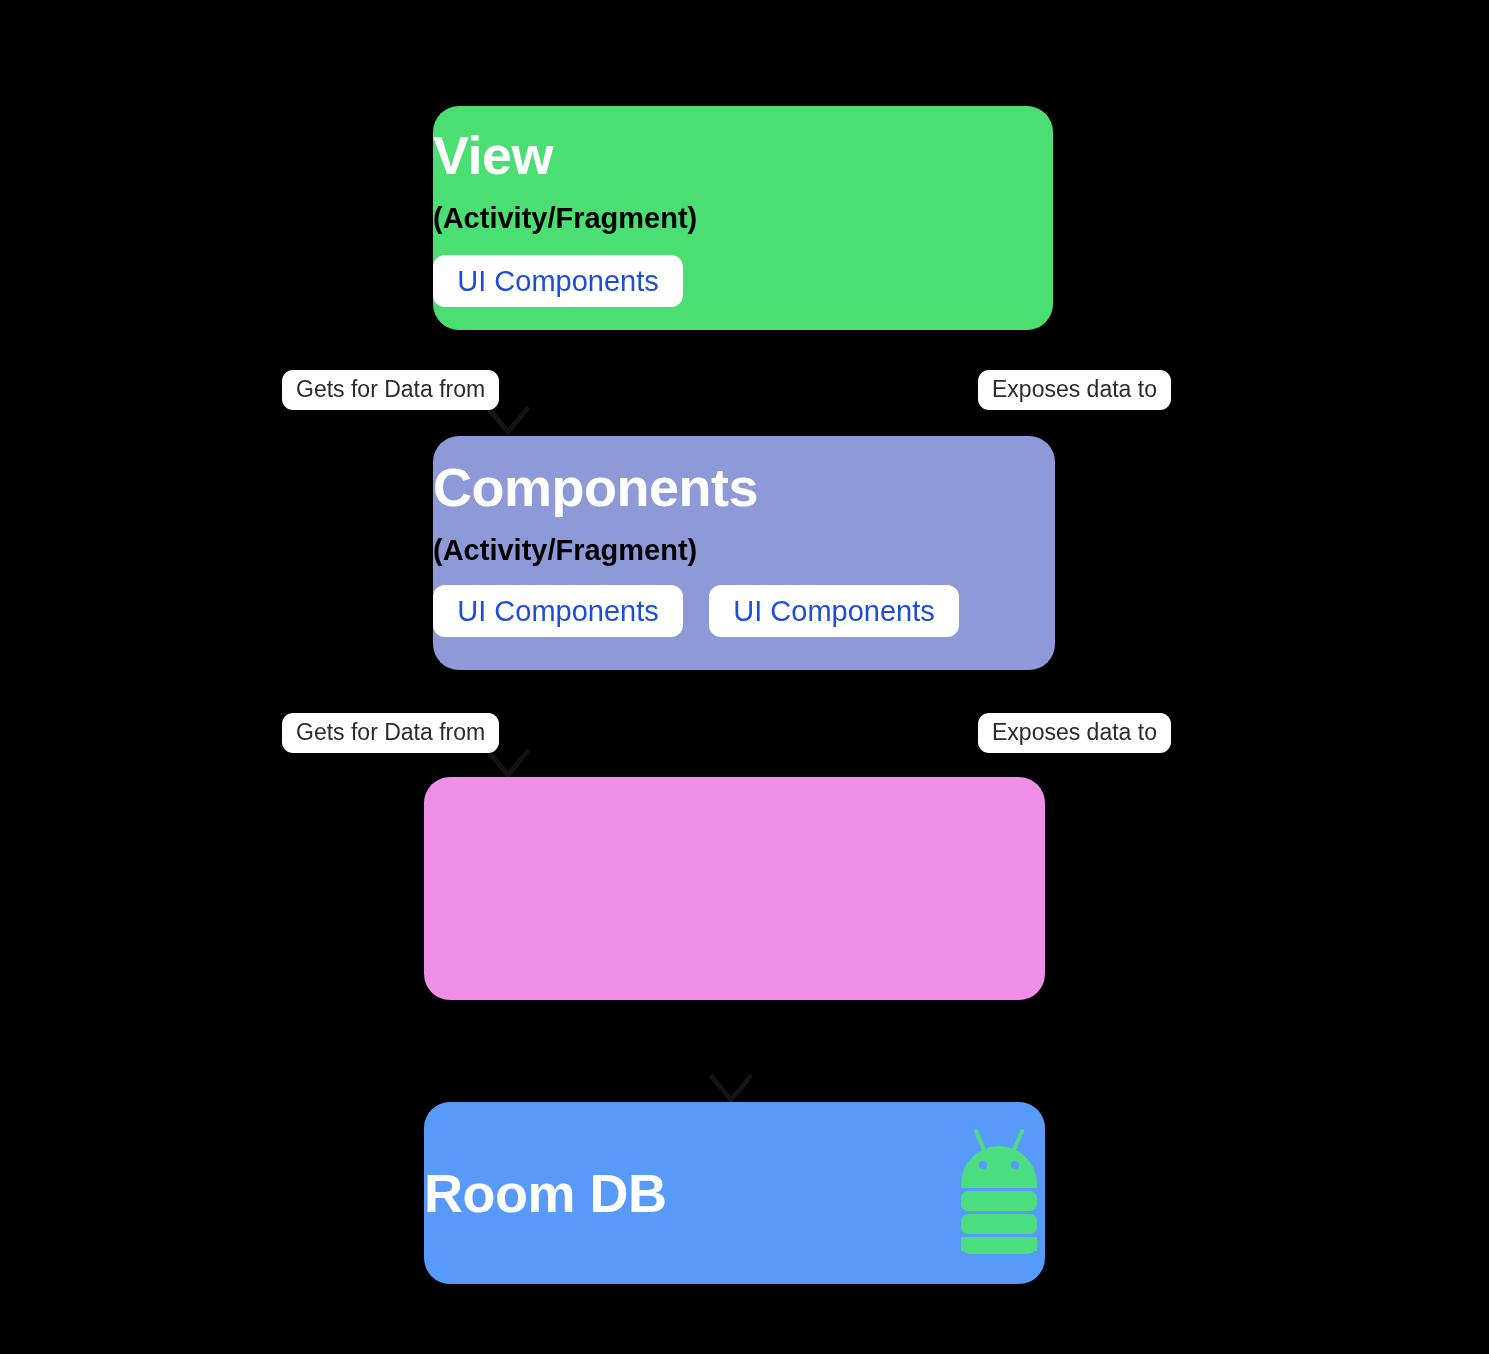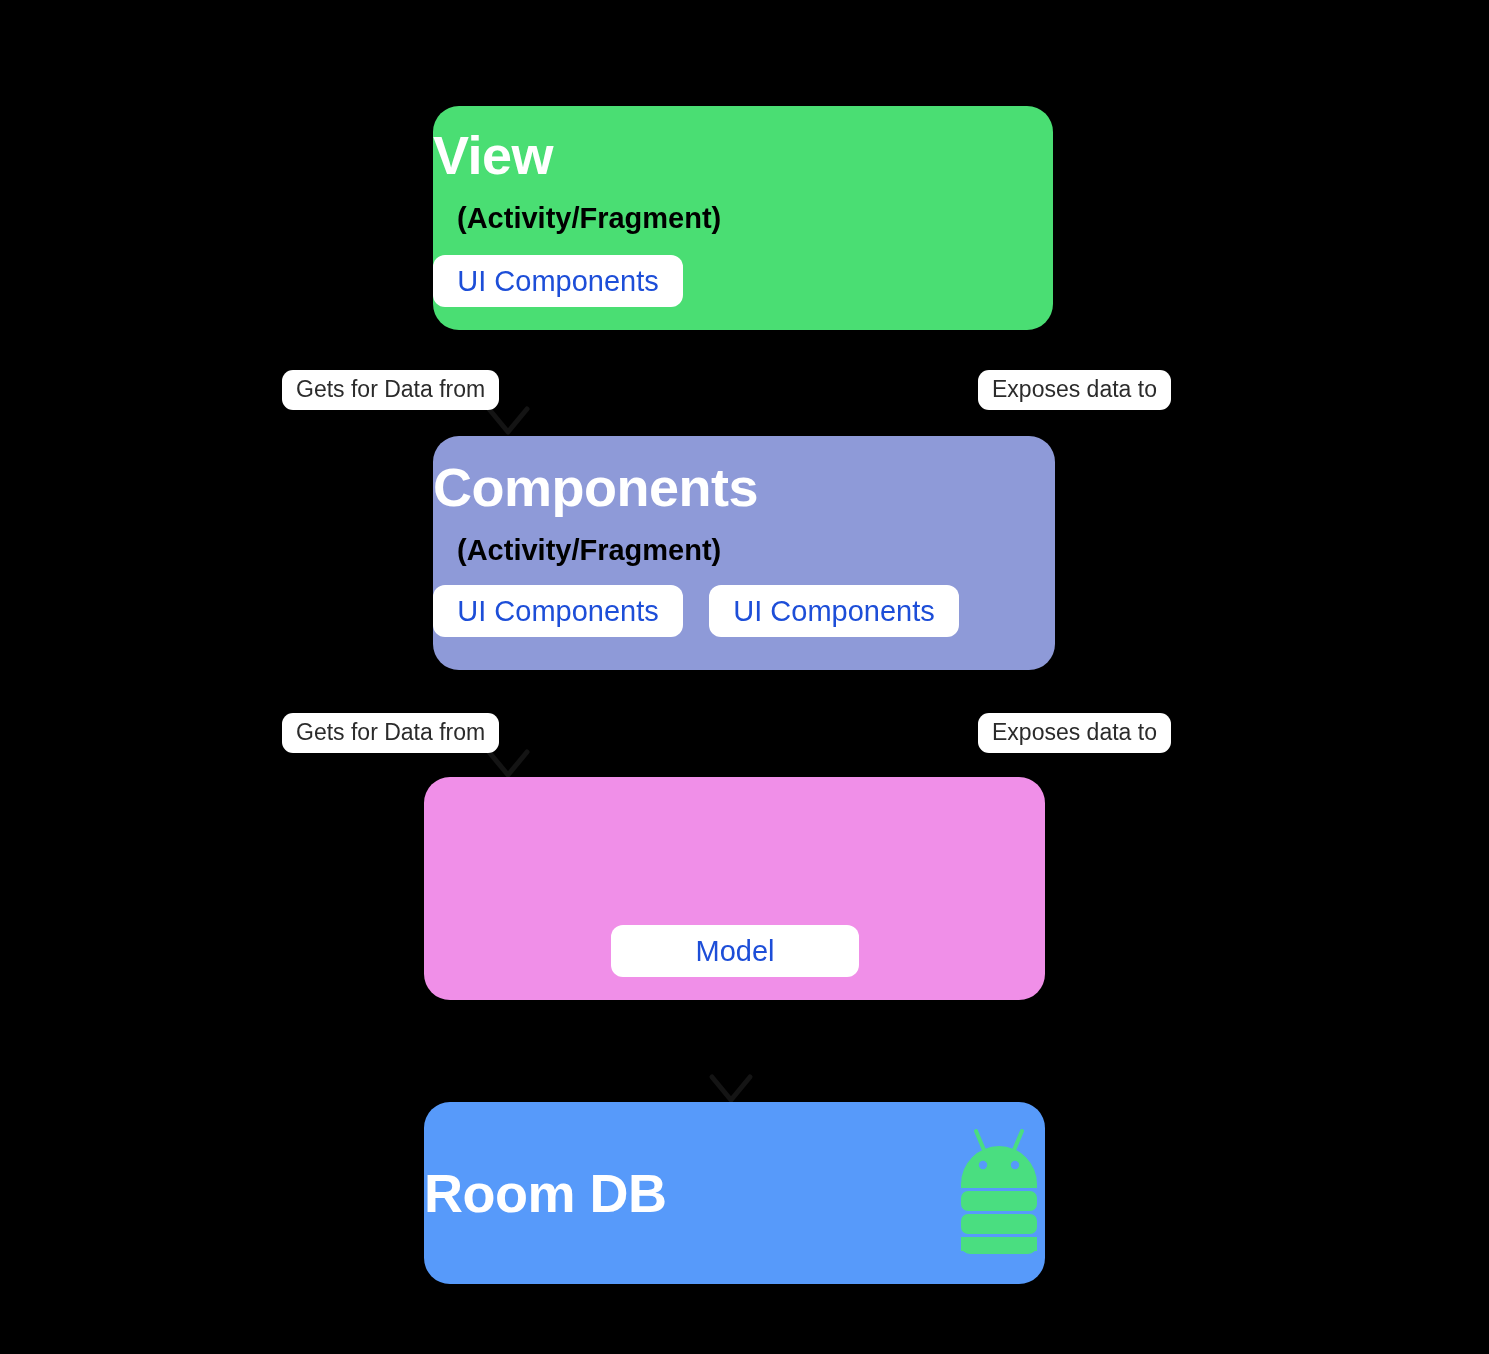--- a/index.html
+++ b/index.html
@@ -24,21 +24,20 @@
     letter-spacing:-0.5px;
     line-height:1;
     white-space:nowrap;
   }
   .layer-sub{
     color:#000000;
     font-weight:bold;
     font-size:29px;
     line-height:1;
     white-space:nowrap;
-    margin-left:24px;
   }
   .pill-white{
     background:#ffffff;
     border-radius:12px;
     color:#1d4ed8;
     font-size:29px;
     display:flex;
     align-items:center;
     justify-content:center;
     white-space:nowrap;
@@ -151,21 +150,20 @@
   <span class="arrowhead" id="arrow-viewmodel-repo">
     <svg width="46" height="36" viewBox="0 0 46 36">
       <path d="M4 6 L23 29 L42 6" fill="none" stroke="#141414" stroke-width="5" stroke-linecap="round" stroke-linejoin="round"></path>
     </svg>
   </span>
 
   <div class="edge-label" id="label-gets-2">Gets for Data from</div>
   <div class="edge-label" id="label-exposes-2">Exposes data to</div>
 
   <div class="layer" id="repository-box">
-    <div class="pill-white">Model</div>
   </div>
 
   <span class="arrowhead" id="arrow-repo-roomdb">
     <svg width="46" height="36" viewBox="0 0 46 36">
       <path d="M4 6 L23 29 L42 6" fill="none" stroke="#141414" stroke-width="5" stroke-linecap="round" stroke-linejoin="round"></path>
     </svg>
   </span>
 
   <div class="layer" id="roomdb-box">
     <div class="layer-title">Room DB</div>

